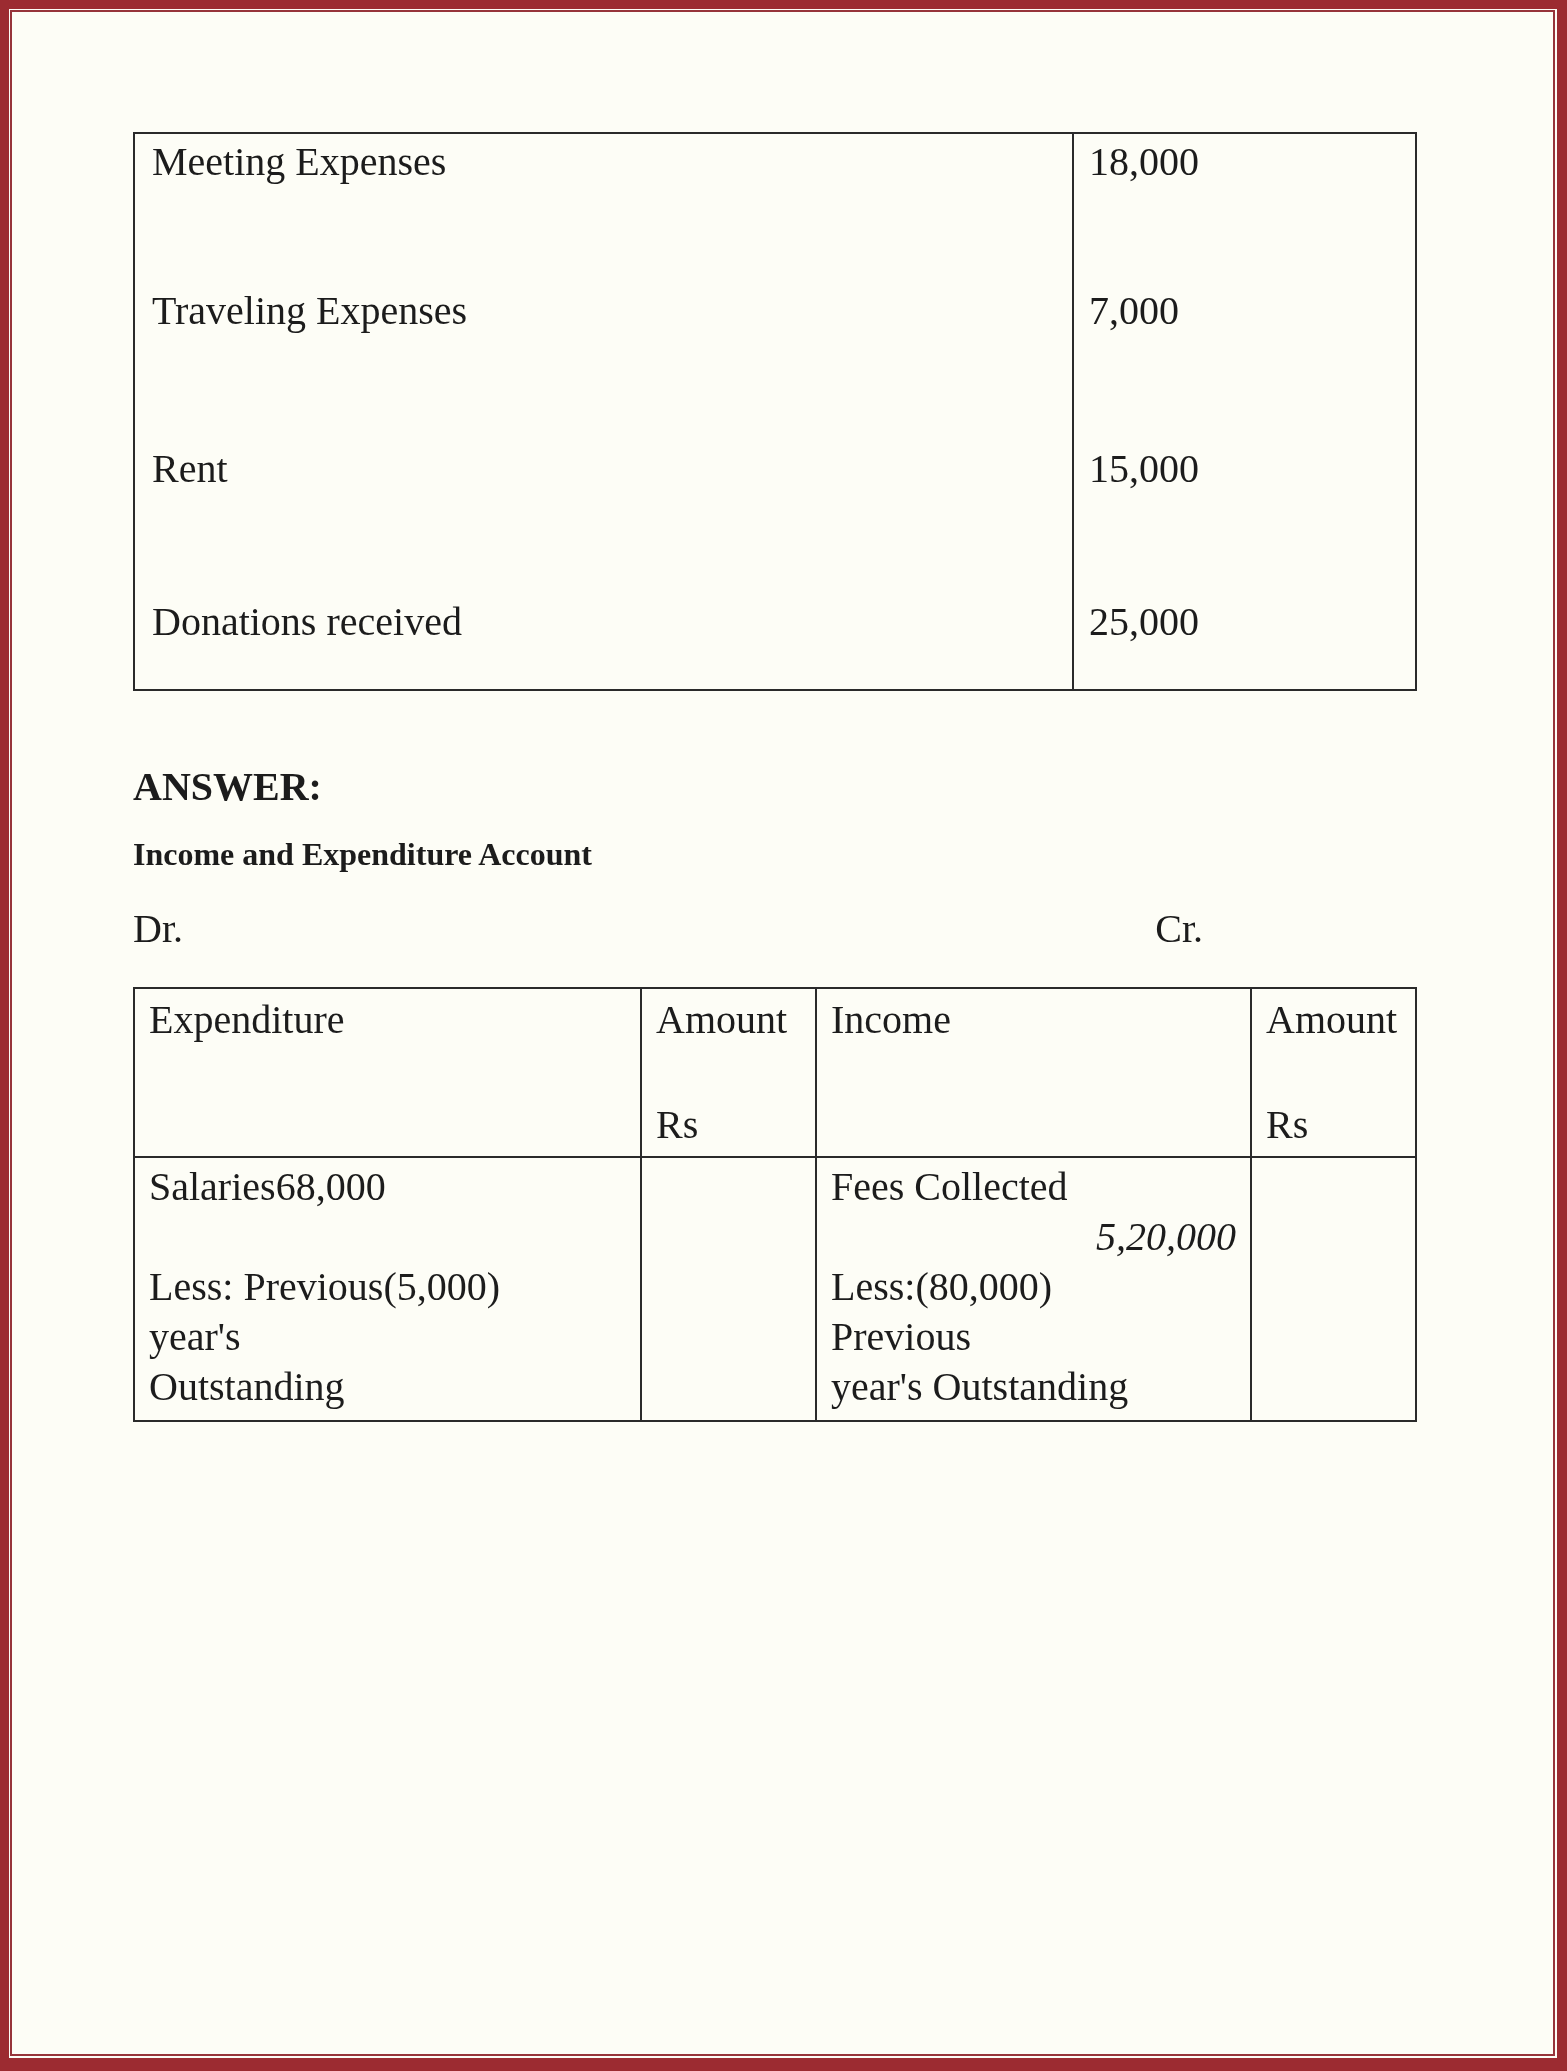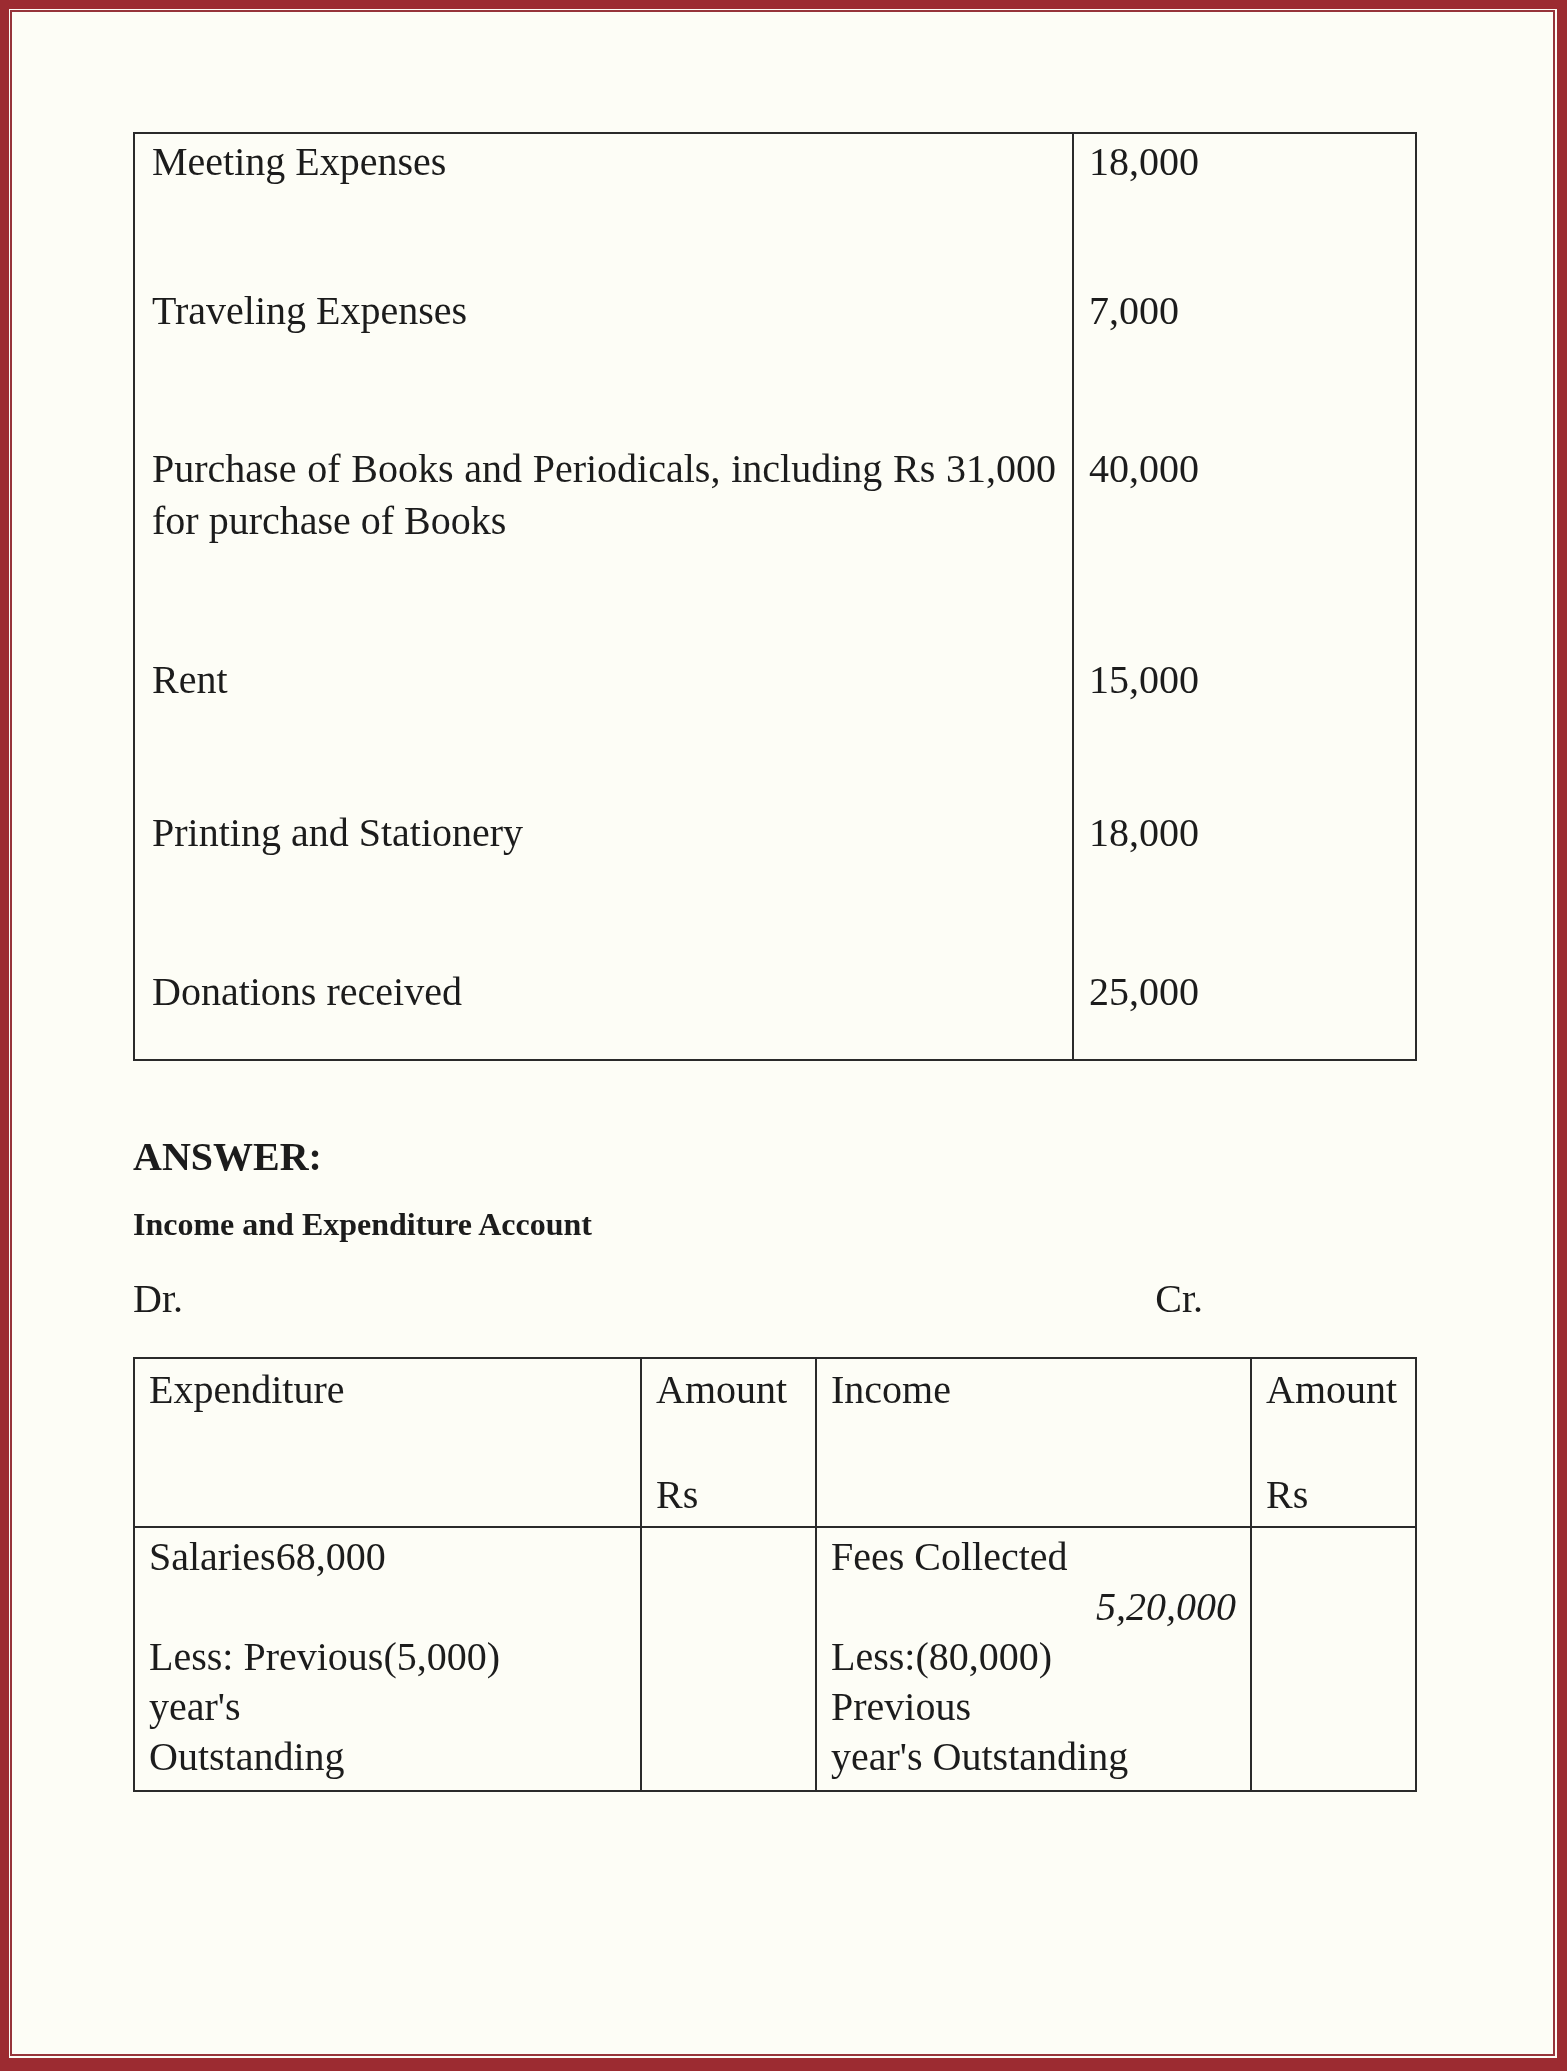--- a/index.html
+++ b/index.html
@@ -117,31 +117,23 @@
       </colgroup>
     <tbody>
       <tr class="h1">
         <td class="desc">Meeting Expenses</td>
         <td class="amt">18,000</td>
       </tr>
       <tr class="h2">
         <td class="desc">Traveling Expenses</td>
         <td class="amt">7,000</td>
       </tr>
-      <tr class="h3">
-        <td class="desc justify">Purchase of Books and Periodicals, including Rs 31,000 for purchase of Books</td>
-        <td class="amt">40,000</td>
-      </tr>
       <tr class="h4">
         <td class="desc">Rent</td>
         <td class="amt">15,000</td>
-      </tr>
-      <tr class="h6">
-        <td class="desc">Printing and Stationery</td>
-        <td class="amt">18,000</td>
       </tr>
       <tr class="h7">
         <td class="desc">Donations received</td>
         <td class="amt">25,000</td>
       </tr>
     </tbody>
   </table>
 
   <div class="answer-heading">ANSWER:</div>
 

